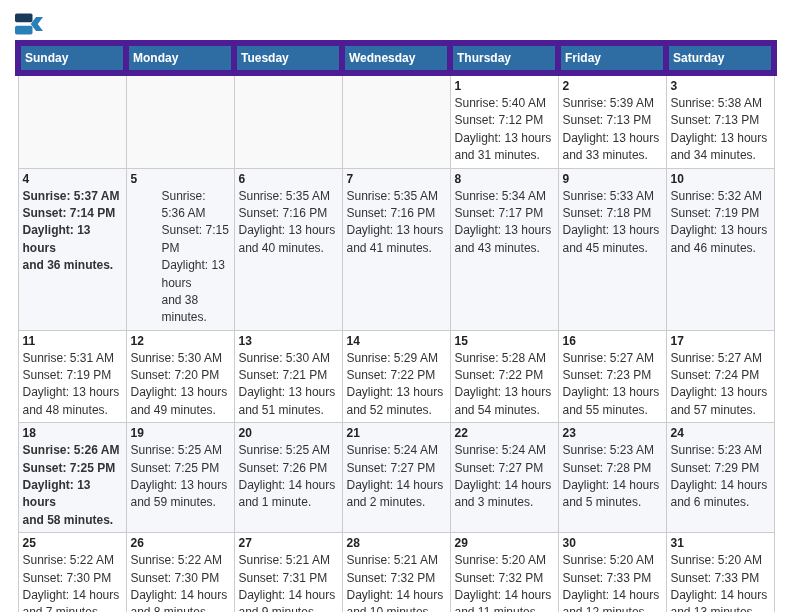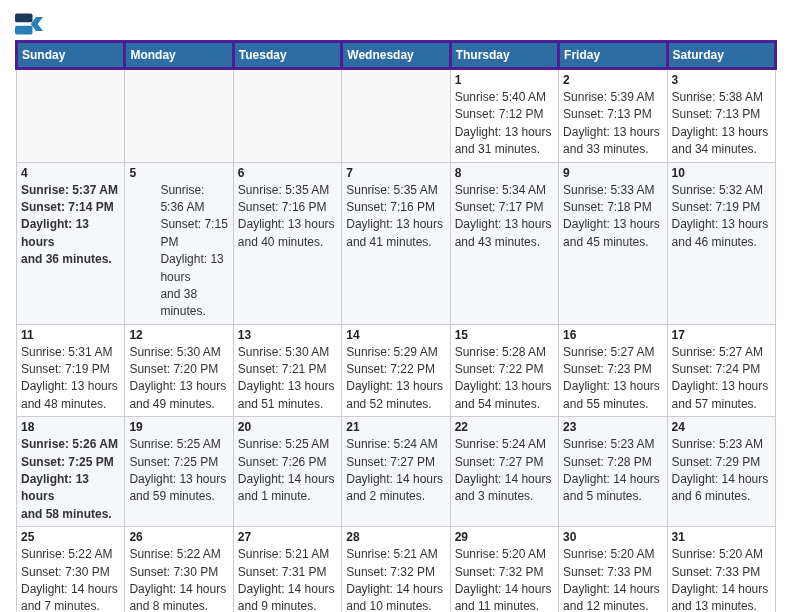--- a/index.html
+++ b/index.html
@@ -56,21 +56,21 @@
       border-collapse: collapse;
       font-size: 10px;
     }
     thead tr th {
       background: #2e6da4;
       color: #fff;
       padding: 5px 4px;
       text-align: left;
       font-size: 12px;
       font-weight: bold;
-      border: 3px solid #4c1d95;
+      border: 6px solid #4c1d95;
     }
     tbody tr td {
       border: 1px solid #ccc;
       vertical-align: top;
       padding: 3px 4px;
       height: 78px;
       width: calc(100% / 7);
     }
     tbody tr td.empty {
       background: #f9f9f9;

